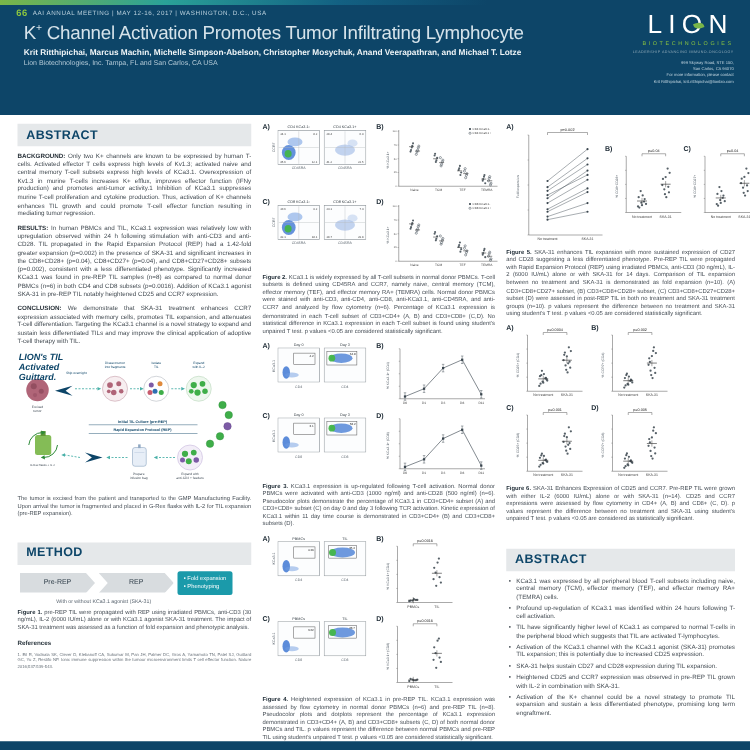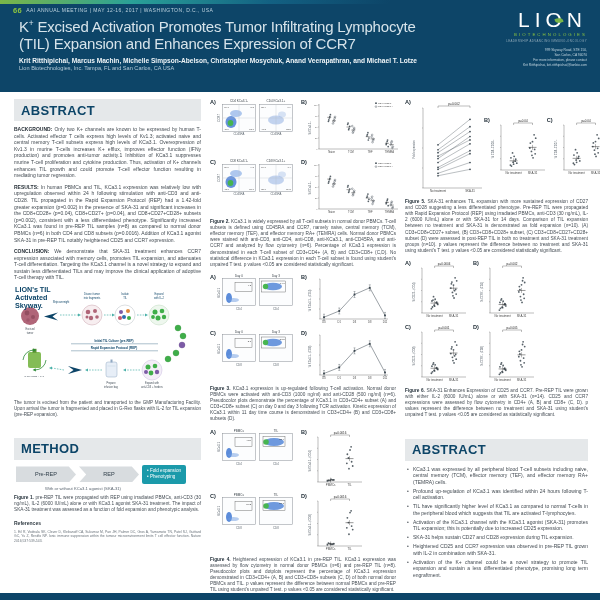--- a/index.html
+++ b/index.html
@@ -21,40 +21,40 @@
   .logosub{font-size:4.3px;color:#8dc63f;letter-spacing:2.1px;margin-top:1px;}
   .logotag{font-size:2.9px;color:#8fa9b8;letter-spacing:.4px;margin-top:2px;}
   .contact{font-size:3.3px;color:#c3d6e0;margin-top:5px;line-height:1.55;}
   
   .main{display:flex;gap:9px;padding:7px 12px 0 14px;}
   .colL{width:187px;flex:none;}
   .colR{width:378px;flex:none;}
   .resgrid{display:flex;gap:9px;}
   .colM{width:186px;flex:none;}
   .colRR{width:183px;flex:none;}
-  .secbar{background:#e5e8ea;color:#0d4568;font-weight:bold;font-size:13px;letter-spacing:.3px;padding:3.5px 0 3.5px 7px;margin-bottom:5px;}
+  .secbar{background:#e5e8ea;color:#0d4568;font-weight:bold;font-size:10px;letter-spacing:.3px;padding:3.5px 0 3.5px 7px;margin-bottom:5px;}
   
   .para{font-size:5px;color:#434b52;line-height:1.32;text-align:justify;margin:0 0 5px 0;}
   .lead{font-weight:bold;color:#273038;}
   .cap{font-size:4.7px;color:#454d55;line-height:1.3;text-align:justify;margin:1px 0 6px 0;}
   .cap b{color:#1d2a34;}
   .pl{font-size:5.6px;font-weight:bold;color:#1d2a34;margin-right:1px;flex:none;}
   .figrow{display:flex;align-items:flex-start;margin-bottom:2px;}
   .figcell{display:flex;align-items:flex-start;}
   .gap{width:5px;flex:none;}
   
   .fpair{display:flex;align-items:center;}
   .ylabv{writing-mode:vertical-rl;transform:rotate(180deg);font-size:2.9px;color:#59636c;margin-right:1px;}
   .fplot{margin-right:3px;}
   .ftitle{font-size:3px;color:#394249;text-align:center;margin-bottom:.5px;}
   .fxlab{font-size:2.8px;color:#59636c;text-align:center;margin-top:.5px;}
   .fsvg{width:34px;height:28px;}
   
   .process{position:relative;margin-top:3px;}
-  .ptitle{position:absolute;top:0;left:1px;font-size:7.2px;font-weight:bold;color:#0d4568;line-height:1.08;}
+  .ptitle{position:absolute;top:0;left:1px;font-size:7.2px;font-weight:bold;color:#0d4568;line-height:1.08;font-style:italic;}
   .pcaption{font-size:4.6px;color:#454d55;line-height:1.3;text-align:justify;margin-top:2px;}
   
   .mflow{display:flex;align-items:center;gap:3px;margin:4px 0 2px 2px;}
   .chev{background:#d8dcdf;color:#33414c;font-size:5.6px;padding:5px 0;width:60px;text-align:center;flex:none;}
   .chev1{clip-path:polygon(0 0,88% 0,100% 50%,88% 100%,0 100%);}
   .chev2{clip-path:polygon(0 0,88% 0,100% 50%,88% 100%,0 100%,12% 50%);}
   .mbox{background:#1b9aaa;color:#fff;font-size:4.6px;line-height:1.4;padding:3px 5px;border-radius:2px;flex:none;}
   .mnote{font-size:4.2px;color:#5a6570;width:134px;text-align:center;margin:0 0 4px 2px;}
   .refs-h{font-size:5px;font-weight:bold;color:#2f3a42;margin:7px 0 1px 0;}
   .refs{font-size:3.4px;color:#6a737b;line-height:1.45;text-align:justify;}
@@ -69,21 +69,21 @@
 <body>
 
 <div class="poster">
 
   <div class="hdr">
     <div class="topstrip"></div>
     <div class="meetrow">
       <span class="num">66</span><span>AAI ANNUAL MEETING | MAY 12-16, 2017 | WASHINGTON, D.C., USA</span>
     </div>
     <div class="titleblock">
-      <h1><span>K</span><sup>+</sup><span> Excised Activation Promotes Tumor Infiltrating Lymphocyte</span><br><span>(TIL) Expansion and Enhances Expression of CCR7</span></h1>
+      <h1><span>K</span><sup>+</sup><span> Channel Activation Promotes Tumor Infiltrating Lymphocyte</span><br></h1>
       <div class="authors">Krit Ritthipichai, Marcus Machin, Michelle Simpson-Abelson, Christopher Mosychuk, Anand Veerapathran, and Michael T. Lotze</div>
       <div class="affil">Lion Biotechnologies, Inc. Tampa, FL and San Carlos, CA USA</div>
     </div>
     <div class="logoblock">
       <div class="logo"><span>LION</span><span class="leaf"></span></div>
       <div class="logosub">BIOTECHNOLOGIES</div>
       <div class="logotag">LEADERSHIP ADVANCING IMMUNO-ONCOLOGY</div>
       <div class="contact">
         <div>999 Skyway Road, STE 150,</div>
         <div>San Carlos, CA 94070</div>
@@ -96,21 +96,21 @@
   <div class="main">
 
     <div class="colL">
       <div class="secbar">ABSTRACT</div>
       <p class="para"><span class="lead">BACKGROUND:</span> <span>Only two K+ channels are known to be expressed by human T-cells. Activated effector T cells express high levels of Kv1.3; activated naive and central memory T-cell subsets express high levels of KCa3.1. Overexpression of Kv1.3 in murine T-cells increases K+ efflux, improves effector function (IFNy production) and promotes anti-tumor activity.1 Inhibition of KCa3.1 suppresses murine T-cell proliferation and cytokine production. Thus, activation of K+ channels enhances TIL growth and could promote T-cell effector function resulting in mediating tumor regression.</span></p>
       <p class="para"><span class="lead">RESULTS:</span> <span>In human PBMCs and TIL, KCa3.1 expression was relatively low with upregulation observed within 24 h following stimulation with anti-CD3 and anti-CD28. TIL propagated in the Rapid Expansion Protocol (REP) had a 1.42-fold greater expansion (p=0.002) in the presence of SKA-31 and significant increases in the CD8+CD28+ (p=0.04), CD8+CD27+ (p=0.04), and CD8+CD27+CD28+ subsets (p=0.002), consistent with a less differentiated phenotype. Significantly increased KCa3.1 was found in pre-REP TIL samples (n=8) as compared to normal donor PBMCs (n=6) in both CD4 and CD8 subsets (p=0.0016). Addition of KCa3.1 agonist SKA-31 in pre-REP TIL notably heightened CD25 and CCR7 expression.</span></p>
       <p class="para"><span class="lead">CONCLUSION:</span> <span>We demonstrate that SKA-31 treatment enhances CCR7 expression associated with memory cells, promotes TIL expansion, and attenuates T-cell differentiation. Targeting the KCa3.1 channel is a novel strategy to expand and sustain less differentiated TILs and may improve the clinical application of adoptive T-cell therapy with TIL.</span></p>
 
       <div class="process">
         <div class="ptitle">
-          <span>LION's TIL</span><br><span>Activated</span><br><span>Skyway.</span>
+          <span>LION's TIL</span><br><span>Activated</span><br><span>Guittard.</span>
         </div>
         <svg class="psvg" viewBox="0 0 186 112" style="width:186px;height:112px">
 
           <text x="47" y="17" font-size="2.6" fill="#0d4568" text-anchor="middle">Ship overnight</text>
           <text x="78" y="9" font-size="2.6" fill="#0d4568" text-anchor="middle">Dissect tumor</text>
           <text x="78" y="12.6" font-size="2.6" fill="#0d4568" text-anchor="middle">into fragments</text>
           <text x="111" y="9" font-size="2.6" fill="#0d4568" text-anchor="middle">Isolate</text>
           <text x="111" y="12.6" font-size="2.6" fill="#0d4568" text-anchor="middle">TIL</text>
           <text x="145" y="9" font-size="2.6" fill="#0d4568" text-anchor="middle">Expand</text>
           <text x="145" y="12.6" font-size="2.6" fill="#0d4568" text-anchor="middle">with IL-2</text>

